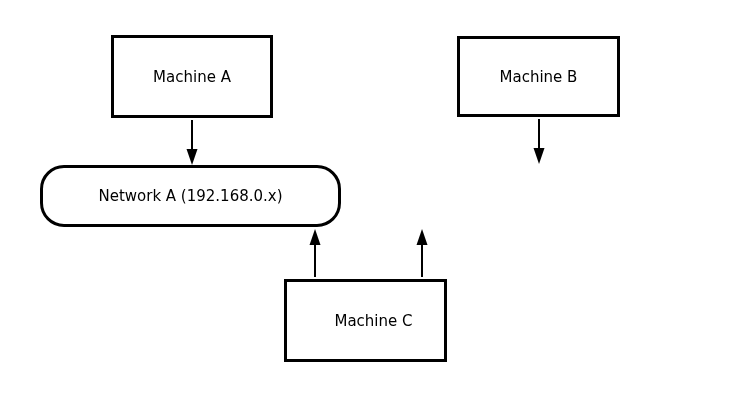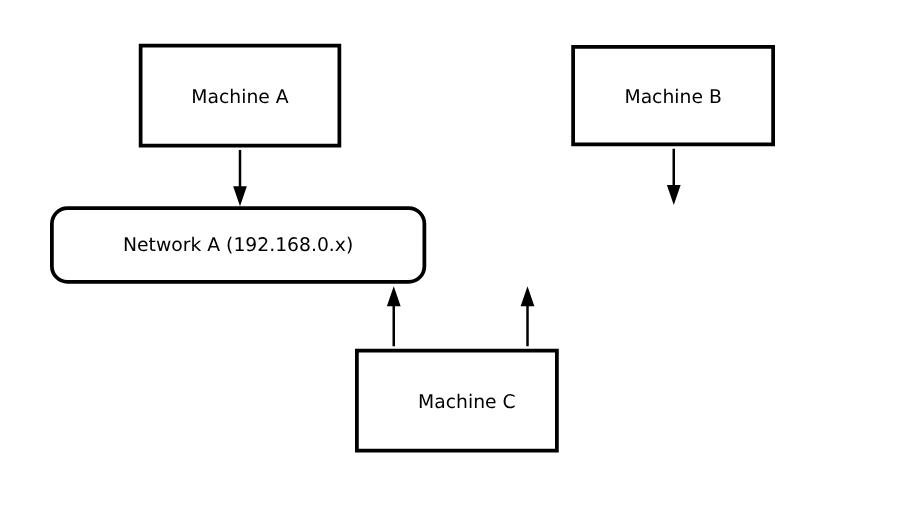--- a/index.html
+++ b/index.html
@@ -22,21 +22,21 @@
     background: #ffffff;
     display: flex;
     align-items: center;
     justify-content: center;
     font-size: 15px;
     color: #000000;
     text-align: center;
     white-space: nowrap;
   }
   .node.rounded {
-    border-radius: 14px;
+    border-radius: 24px;
   }
   #machine-a { left: 111px; top: 35px;  width: 162px; height: 83px; }
   #machine-b { left: 457px; top: 36px;  width: 163px; height: 81px; }
   #network-a { left: 40px;  top: 165px; width: 301px; height: 62px; }
   #network-b { left: 398px; top: 164px; width: 297px; height: 63px; }
   #machine-c { left: 284px; top: 279px; width: 163px; height: 83px; padding-left: 16px; }
   .edges {
     position: absolute;
     left: 0;
     top: 0;

